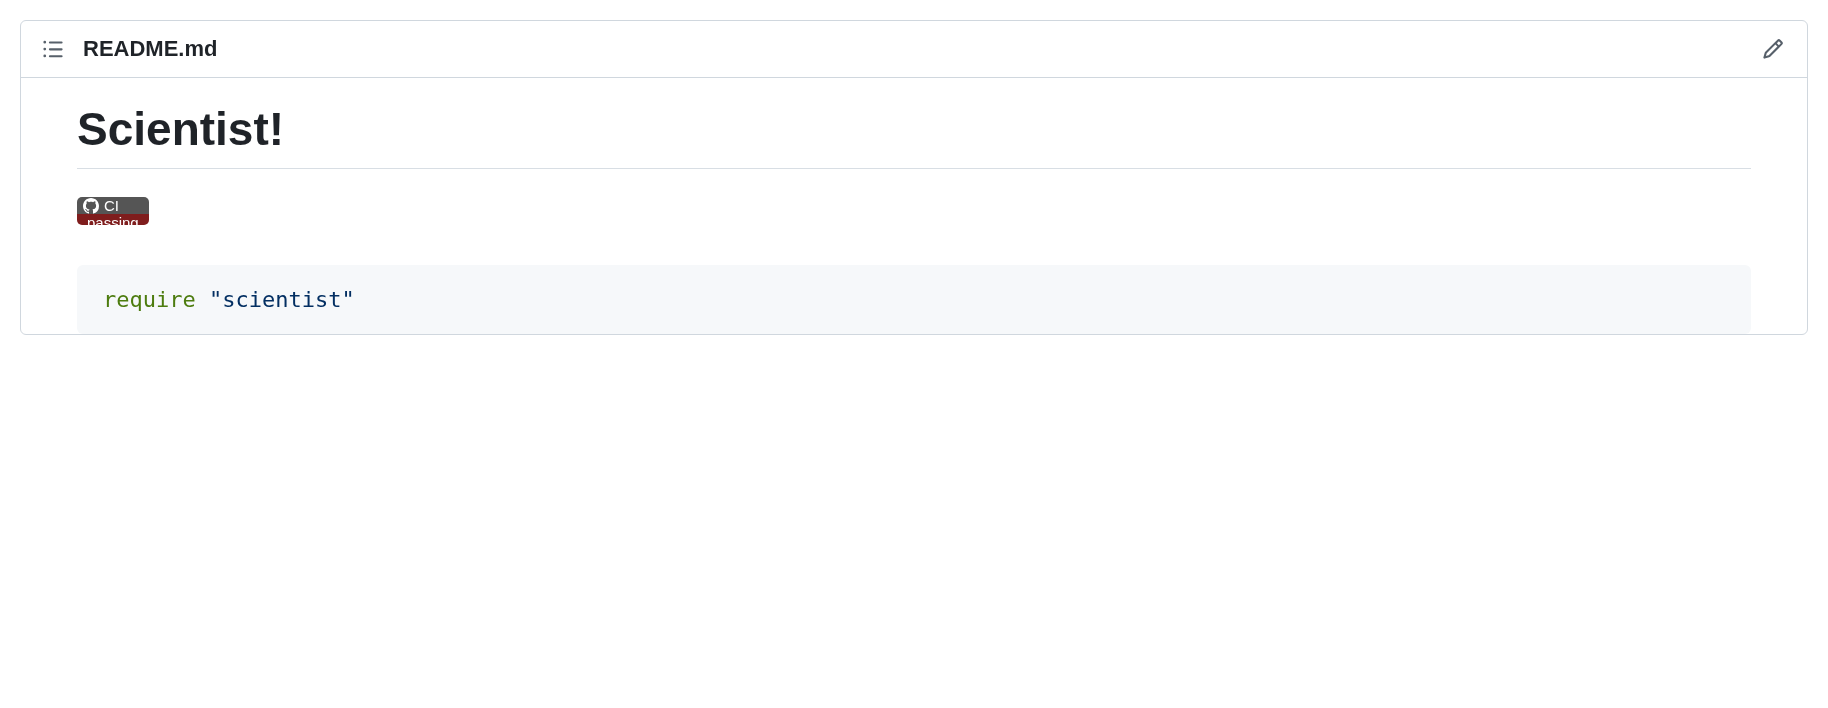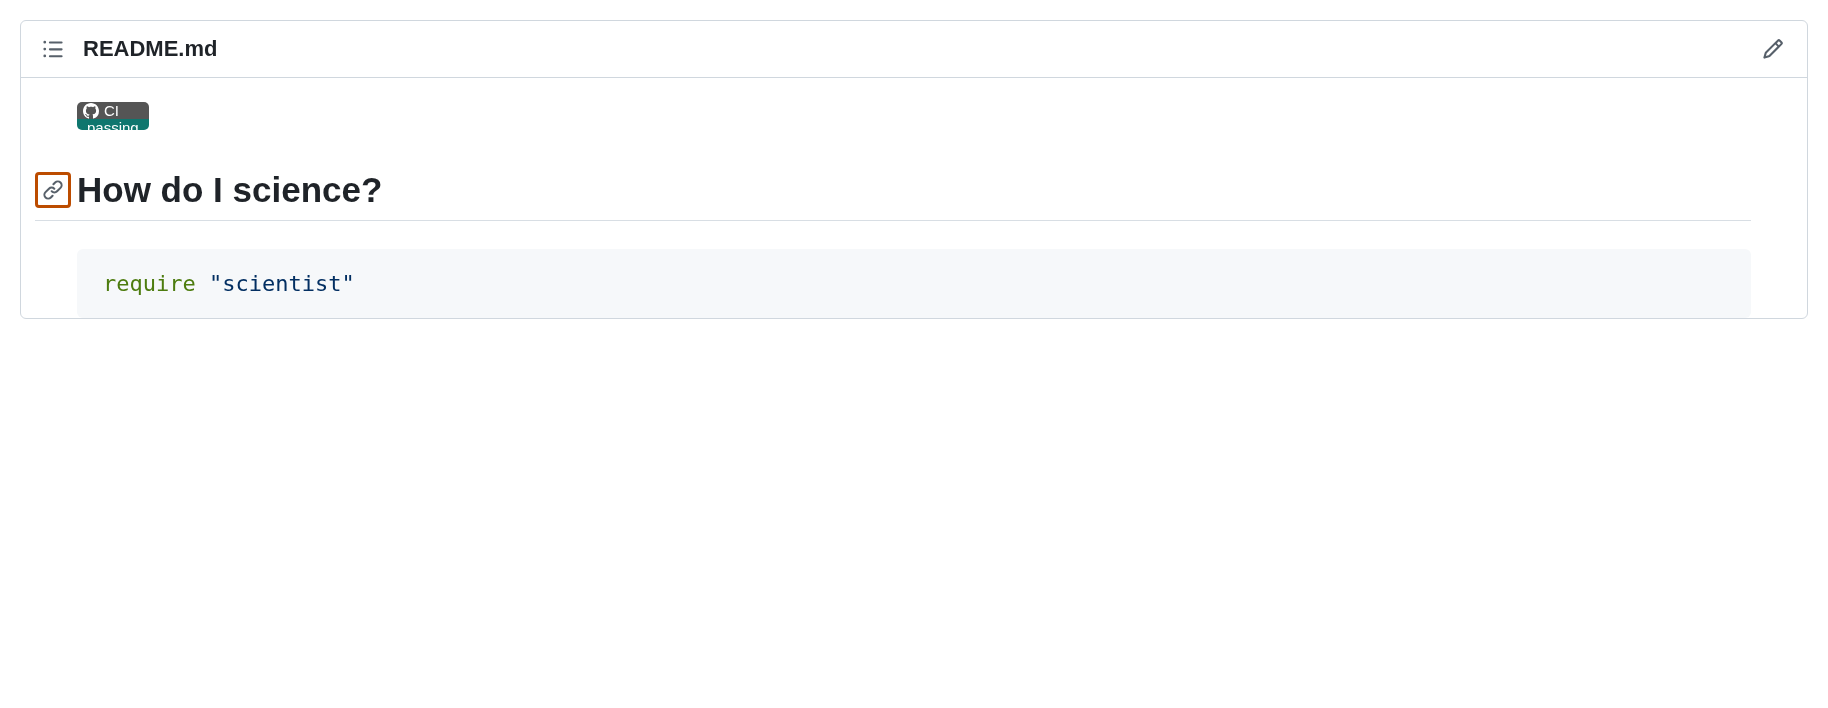--- a/index.html
+++ b/index.html
@@ -85,21 +85,21 @@
       align-items: center;
       gap: 5px;
       background: #555555;
       color: #ffffff;
       padding: 0 8px 0 6px;
     }
     .badge-left svg { display: block; }
     .badge-right {
       display: inline-flex;
       align-items: center;
-      background: #0f766e;
+      background: #7f1d1d;
       color: #ffffff;
       padding: 0 10px;
     }
     .heading-2-wrap {
       position: relative;
       margin-left: -42px;
       padding-bottom: 10px;
       border-bottom: 1px solid #d8dee4;
       margin-bottom: 28px;
       display: flex;
@@ -155,40 +155,33 @@
     </div>
     <div class="edit-icon">
       <svg width="22" height="22" viewBox="0 0 16 16" fill="currentColor">
         <path d="M11.013 1.427a1.75 1.75 0 012.474 0l1.086 1.086a1.75 1.75 0 010 2.474l-8.61 8.61c-.21.21-.47.364-.756.445l-3.251.93a.75.75 0 01-.927-.928l.929-3.25a1.75 1.75 0 01.445-.758l8.61-8.61zm1.414 1.06a.25.25 0 00-.354 0L10.811 3.75l1.439 1.44 1.263-1.263a.25.25 0 000-.354l-1.086-1.086zM11.189 6.25L9.75 4.81l-6.286 6.287a.25.25 0 00-.064.108l-.558 1.953 1.953-.558a.249.249 0 00.108-.064l6.286-6.286z"></path>
       </svg>
     </div>
   </div>
 
   <div class="readme-content">
 
+    <h1 class="heading-1">Scientist!</h1>
 
     <div class="description-row">
       <span class="badge">
         <span class="badge-left">
           <svg width="16" height="16" viewBox="0 0 16 16" fill="#ffffff">
             <path d="M8 0C3.58 0 0 3.58 0 8c0 3.54 2.29 6.53 5.47 7.59.4.07.55-.17.55-.38 0-.19-.01-.82-.01-1.49-2.01.37-2.53-.49-2.69-.94-.09-.23-.48-.94-.82-1.13-.28-.15-.68-.52-.01-.53.63-.01 1.08.58 1.23.82.72 1.21 1.87.87 2.33.66.07-.52.28-.87.51-1.07-1.78-.2-3.64-.89-3.64-3.95 0-.87.31-1.59.82-2.15-.08-.2-.36-1.02.08-2.12 0 0 .67-.21 2.2.82.64-.18 1.32-.27 2-.27.68 0 1.36.09 2 .27 1.53-1.04 2.2-.82 2.2-.82.44 1.1.16 1.92.08 2.12.51.56.82 1.27.82 2.15 0 3.07-1.87 3.75-3.65 3.95.29.25.54.73.54 1.48 0 1.07-.01 1.93-.01 2.2 0 .21.15.46.55.38A8.013 8.013 0 0016 8c0-4.42-3.58-8-8-8z"></path>
           </svg>
           <span>CI</span>
         </span>
         <span class="badge-right">passing</span>
       </span>
     </div>
 
-    <div class="heading-2-wrap">
-      <a class="anchor-link">
-        <svg width="22" height="22" viewBox="0 0 16 16" fill="currentColor">
-          <path d="M7.775 3.275a.75.75 0 001.06 1.06l1.25-1.25a2 2 0 112.83 2.83l-2.5 2.5a2 2 0 01-2.83 0 .75.75 0 00-1.06 1.06 3.5 3.5 0 004.95 0l2.5-2.5a3.5 3.5 0 00-4.95-4.95l-1.25 1.25zm-4.69 9.64a2 2 0 010-2.83l2.5-2.5a2 2 0 012.83 0 .75.75 0 001.06-1.06 3.5 3.5 0 00-4.95 0l-2.5 2.5a3.5 3.5 0 004.95 4.95l1.25-1.25a.75.75 0 00-1.06-1.06l-1.25 1.25a2 2 0 01-2.83 0z"></path>
-        </svg>
-      </a>
-      <h2 class="heading-2">How do I science?</h2>
-    </div>
 
 
     <div class="code-block"><span class="tok-keyword">require</span> <span class="tok-string">"scientist"</span></div>
 
   </div>
 
 </div>
 
 </body></html>

